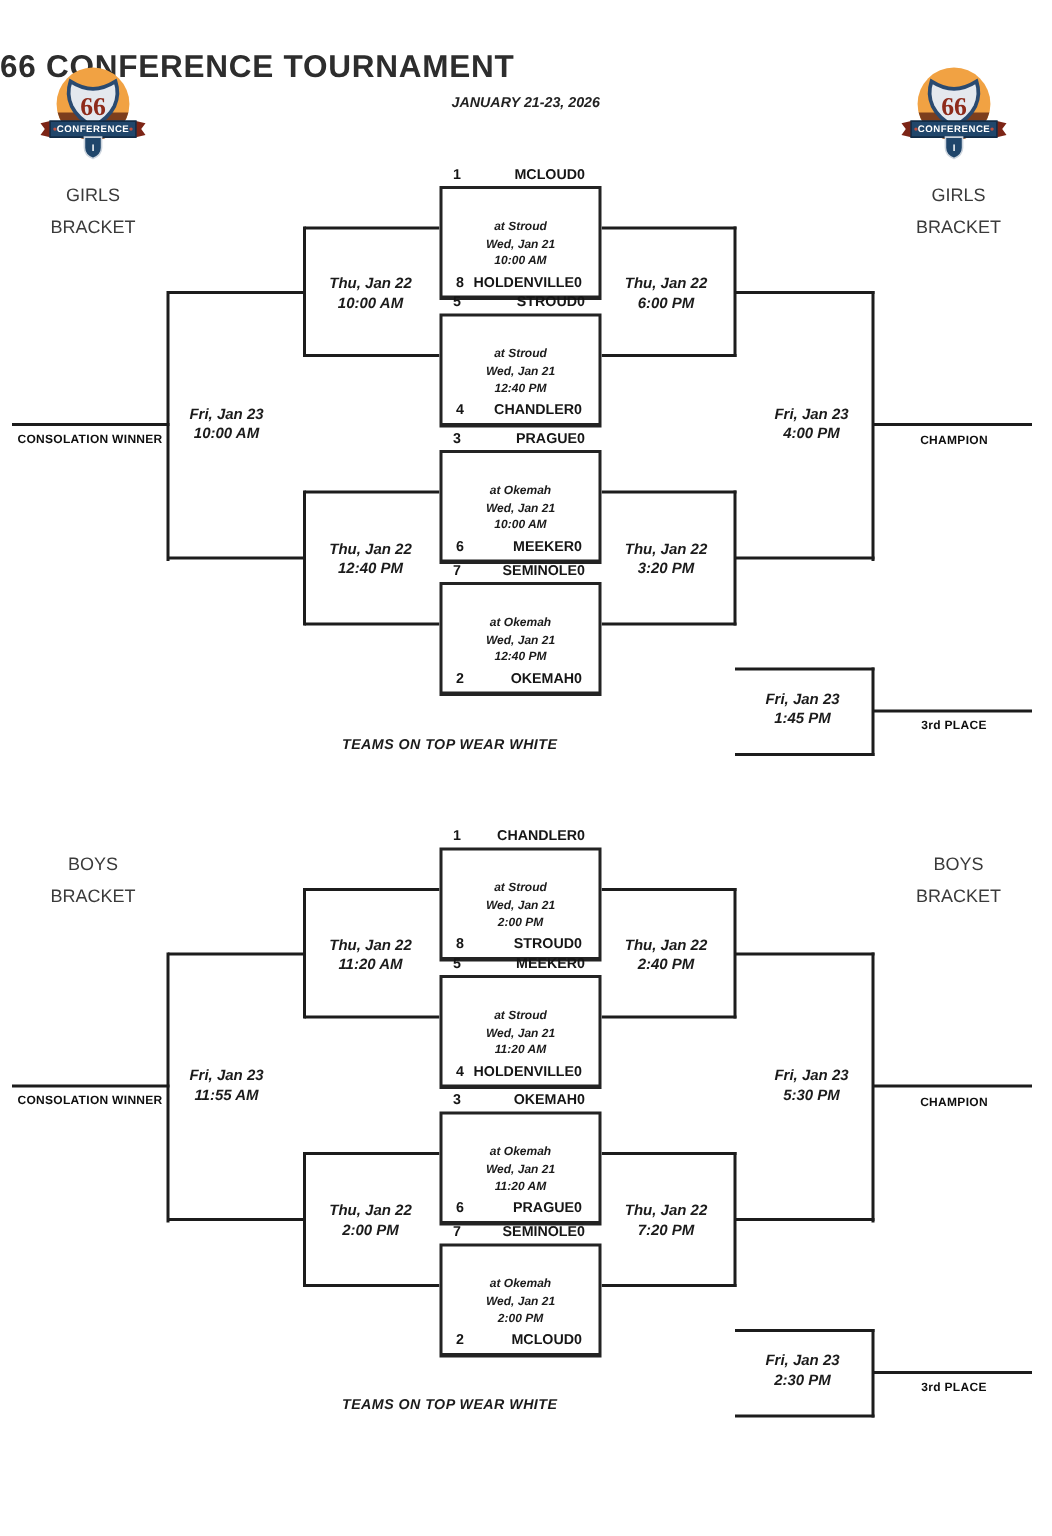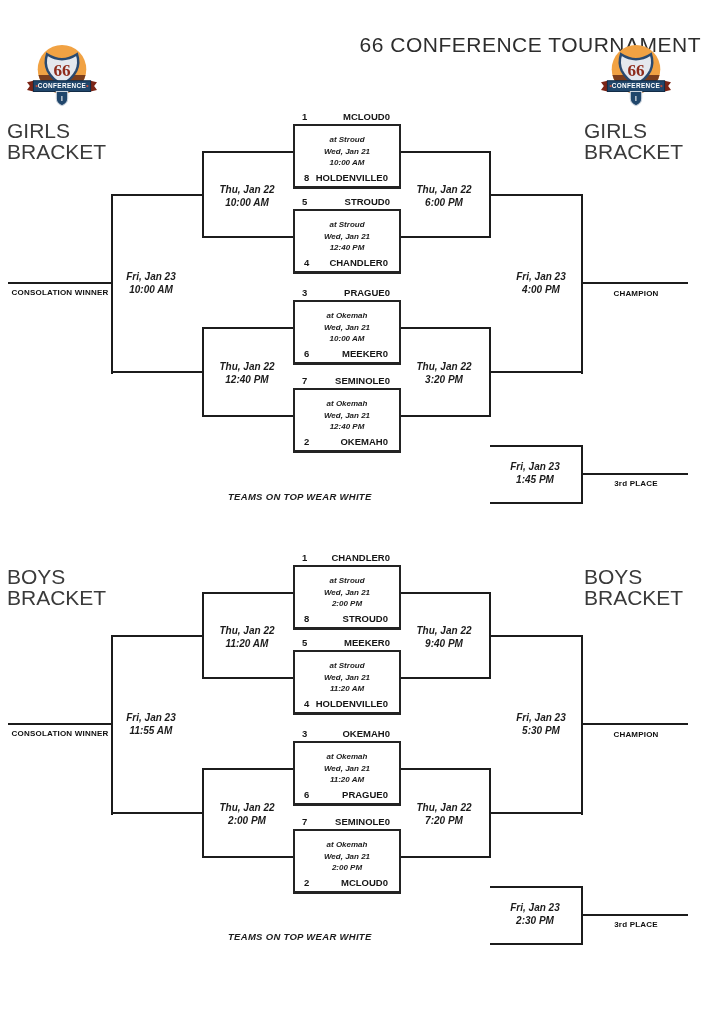--- a/index.html
+++ b/index.html
@@ -1,37 +1,37 @@
 <!DOCTYPE html>
 <html><head>
 <meta charset="utf-8">
 <style>
   html,body{margin:0;padding:0;background:#fff;}
   .page{position:relative;width:701px;height:1024px;background:#ffffff;overflow:hidden;
         font-family:"Liberation Sans",sans-serif;color:#1f1f1f;}
   .hl,.vl{position:absolute;background:#1c1c1c;}
   .hl{height:2px;}
   .vl{width:2px;}
-  .title{position:absolute;left:0;right:0;top:33px;text-align:right;font-size:21px;
-         letter-spacing:.5px;color:#2d2d2d;font-weight:400;}
+  .title{position:absolute;left:0;right:0;top:33px;text-align:left;font-size:21px;
+         letter-spacing:.5px;color:#2d2d2d;font-weight:700;}
   .subtitle{position:absolute;left:0;right:0;top:63px;text-align:center;font-size:9.5px;
             font-weight:bold;font-style:italic;color:#222;}
   .subnote{position:absolute;left:0;right:0;top:80px;text-align:center;font-size:9.5px;
            font-weight:bold;font-style:italic;color:#222;}
-  .blabel{position:absolute;width:110px;text-align:left;font-size:21px;line-height:21px;
+  .blabel{position:absolute;width:110px;text-align:center;font-size:12px;line-height:21px;
           color:#3a3a3a;}
   .logo{position:absolute;top:40px;width:72px;height:70px;}
   .game{position:absolute;left:293px;width:108px;}
   .trow{display:flex;align-items:center;height:15px;font-weight:bold;font-size:9.5px;color:#151515;}
   .trow .seed{padding-left:9px;width:13px;text-align:left;}
   .trow .tname{flex:1;text-align:right;}
   .trow .score{padding-right:11px;}
   .gbox{border:2px solid #232323;border-bottom-width:3px;background:#fff;text-align:center;}
   .ginfo{font-size:8px;font-weight:bold;font-style:italic;line-height:11.5px;color:#1b1b1b;}
-  .gbox .ginfo:first-child{padding-top:8px;}
+  .gbox .ginfo:first-child{padding-top:19px;}
   .gbox .trow{height:17px;}
   .rlabel{position:absolute;width:80px;text-align:center;font-size:10px;font-weight:bold;
           font-style:italic;line-height:13px;color:#1b1b1b;}
   .elabel{position:absolute;width:104px;text-align:center;font-size:8px;font-weight:800;
           letter-spacing:.2px;color:#0e0e0e;}
   .note{position:absolute;width:240px;text-align:left;font-size:9.5px;font-weight:bold;
         font-style:italic;letter-spacing:.3px;color:#1b1b1b;}
 </style>
 </head>
 <body>
@@ -83,20 +83,21 @@
       <div class="vl" style="left: 202px; top: 592px; height: 87px;"></div>
       <div class="vl" style="left: 202px; top: 768px; height: 90px;"></div>
       <div class="vl" style="left: 111px; top: 635px; height: 180px;"></div>
       <div class="vl" style="left: 489px; top: 592px; height: 87px;"></div>
       <div class="vl" style="left: 489px; top: 768px; height: 90px;"></div>
       <div class="vl" style="left: 581px; top: 635px; height: 180px;"></div>
       <div class="vl" style="left: 581px; top: 886px; height: 59px;"></div>
     </div>
 
   <div class="title">66 CONFERENCE TOURNAMENT</div>
+  <div class="subtitle">JANUARY 21-23, 2026</div>
 
   <svg class="logo" style="left:26px" viewBox="0 0 100 98">
     <circle cx="50" cy="41" r="34" fill="#f1a243"></circle>
     <path d="M17,49 A34,34 0 0 0 83,49 Z" fill="#7c3e1d"></path>
     <polygon points="45,72 55,72 52,50 48,50" fill="#4e5d6e"></polygon>
     <path d="M29,20 Q40,27 50,27 Q60,27 71,20 Q75,32 70,43 Q64,55 50,62 Q36,55 30,43 Q25,32 29,20 Z" fill="#e4e8ee" stroke="#2a4a70" stroke-width="3.5"></path>
     <text x="50" y="51" font-size="24" font-weight="bold" fill="#8e2b1b" text-anchor="middle" font-family="Liberation Serif, serif">66</text>
     <path d="M10,57 L1,59 L5,64.5 L1,70 L10,72 Z" fill="#7c2516"></path>
     <path d="M90,57 L99,59 L95,64.5 L99,70 L90,72 Z" fill="#7c2516"></path>
     <path d="M10,57 H90 V72 H10 Z" fill="#20466b" stroke="#122c47" stroke-width="1.5"></path>
@@ -318,21 +319,21 @@
   <div class="rlabel" style="left:207px;top:801px">
     <div>Thu, Jan 22</div>
     <div>2:00 PM</div>
   </div>
   <div class="rlabel" style="left:111px;top:711px">
     <div>Fri, Jan 23</div>
     <div>11:55 AM</div>
   </div>
   <div class="rlabel" style="left:404px;top:624px">
     <div>Thu, Jan 22</div>
-    <div>9:40 PM</div>
+    <div>2:40 PM</div>
   </div>
   <div class="rlabel" style="left:404px;top:801px">
     <div>Thu, Jan 22</div>
     <div>7:20 PM</div>
   </div>
   <div class="rlabel" style="left:501px;top:711px">
     <div>Fri, Jan 23</div>
     <div>5:30 PM</div>
   </div>
   <div class="rlabel" style="left:495px;top:901px">

